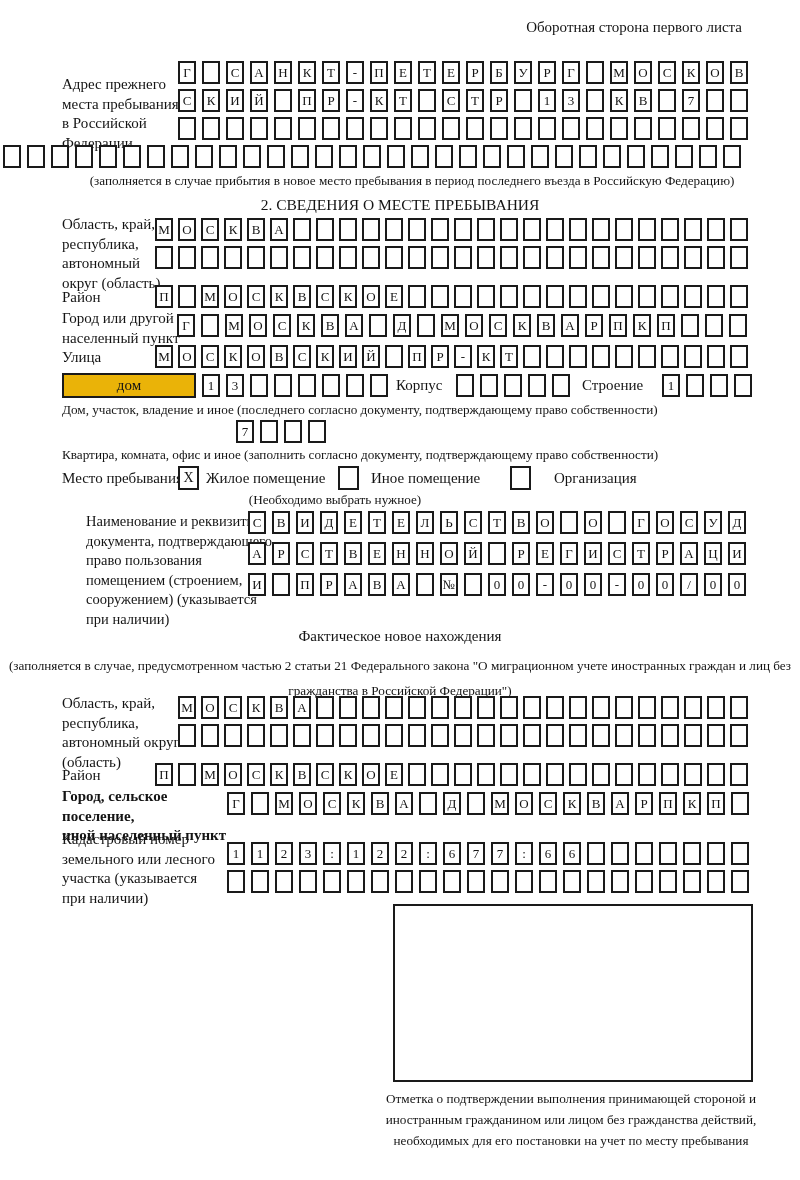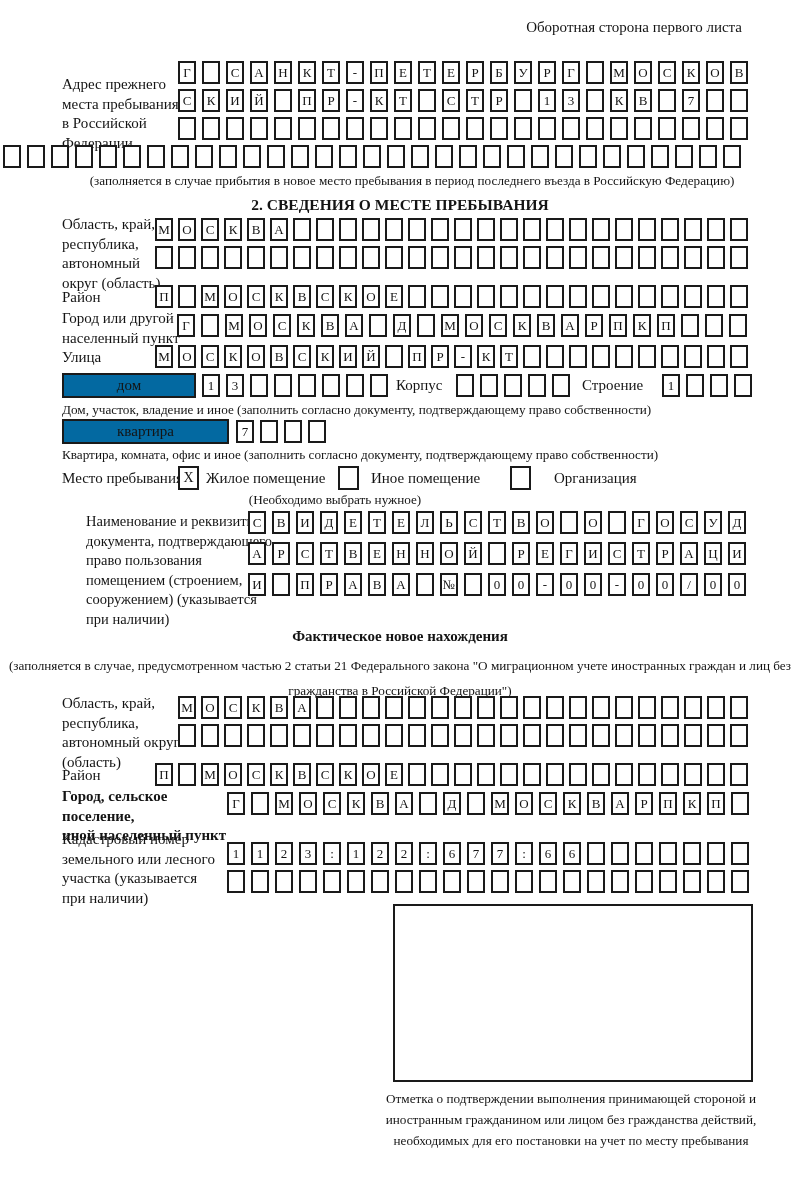--- a/index.html
+++ b/index.html
@@ -3,32 +3,32 @@
 <meta charset="utf-8">
 <style>
   html,body{margin:0;padding:0;}
   body{
     width:800px;height:1180px;position:relative;background:#ffffff;
     font-family:"Liberation Serif",serif;color:#141414;overflow:hidden;
   }
   .abs{position:absolute;}
   .lbl{font-size:15px;line-height:19.5px;white-space:pre-line;}
   .note{font-size:13.2px;line-height:18px;}
-  .title{font-weight:bold;font-size:15.5px;text-align:center;}
+  .title{font-weight:normal;font-size:15.5px;text-align:center;}
   .cellrow{display:flex;}
   .g6{gap:6px;}
   .g5{gap:5px;}
   .cell{
     width:18px;height:23px;border:2px solid #1a1a1a;box-sizing:border-box;
     display:flex;align-items:center;justify-content:center;
     font-size:13px;line-height:1;flex:none;background:#fff;
   }
   .widebox{
     border:2px solid #1a1a1a;box-sizing:border-box;height:25px;
-    display:flex;align-items:center;justify-content:center;font-size:15px;background:#0369a1;
+    display:flex;align-items:center;justify-content:center;font-size:15px;background:#eab308;
   }
   .chk{
     width:21px;height:24px;border:2px solid #1a1a1a;box-sizing:border-box;
     display:flex;align-items:center;justify-content:center;font-size:14px;background:#fff;flex:none;
   }
   .center{text-align:center;}
   .stamp{border:2px solid #1a1a1a;box-sizing:border-box;background:#fff;}
 </style>
 </head>
 <body>
@@ -325,24 +325,23 @@
       <span class="cell"></span>
     </div>
   <div class="lbl abs" style="left:520px;top:3px;">Строение</div>
   <div class="cellrow g6 abs" style="left:600px;top:1px;">
       <span class="cell">1</span>
       <span class="cell"></span>
       <span class="cell"></span>
       <span class="cell"></span>
     </div>
 </div>
-<div class="abs note" style="left:62px;top:401px;width:680px;">Дом, участок, владение и иное (заполнить согласно документу, подтверждающему право собственности)</div>
+<div class="abs note" style="left:62px;top:401px;width:680px;">Дом, участок, владение и иное (последнего согласно документу, подтверждающему право собственности)</div>
 
 <div class="abs" style="left:62px;top:419px;width:400px;height:26px;">
-  <div class="widebox abs" style="left:0;top:0;width:167px;">квартира</div>
   <div class="cellrow g6 abs" style="left:174px;top:1px;">
       <span class="cell">7</span>
       <span class="cell"></span>
       <span class="cell"></span>
       <span class="cell"></span>
     </div>
 </div>
 <div class="abs note" style="left:62px;top:446px;width:680px;">Квартира, комната, офис и иное (заполнить согласно документу, подтверждающему право собственности)</div>
 
 <div class="abs" style="left:62px;top:466px;width:700px;height:26px;">

